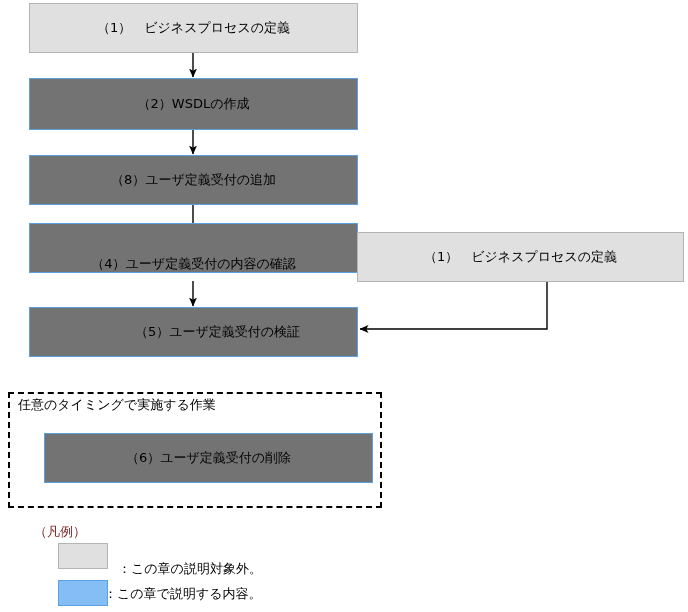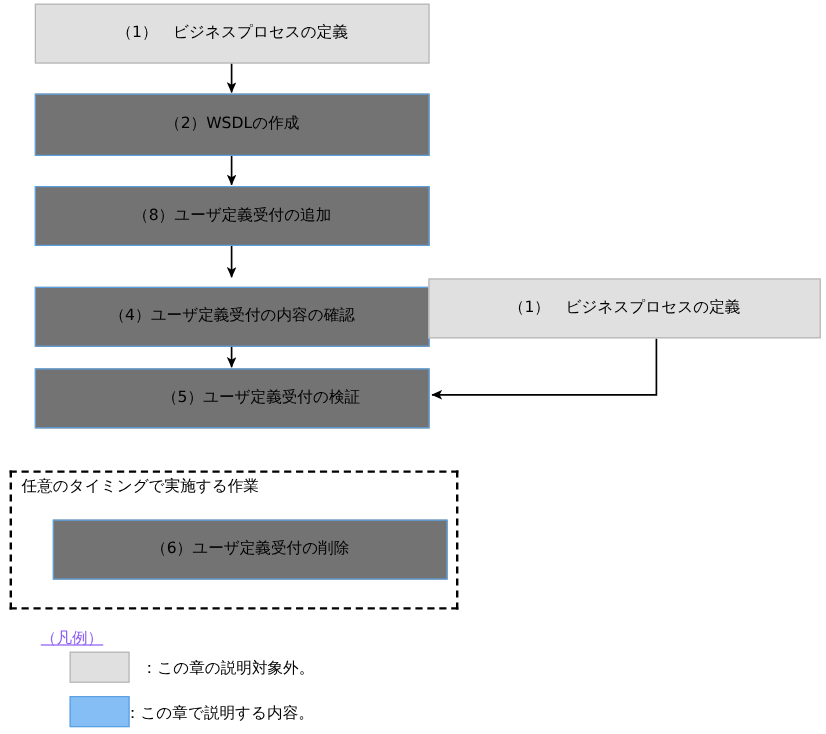--- a/index.html
+++ b/index.html
@@ -49,23 +49,22 @@
   }
   .group-label {
     position: absolute;
     font-size: 13px;
     color: #000;
     white-space: nowrap;
   }
   .legend-title {
     position: absolute;
     font-size: 13px;
-    color: #8b5cf6;
+    color: #7f1d1d;
     white-space: nowrap;
-    text-decoration: underline;
   }
   .legend-swatch {
     position: absolute;
     box-sizing: border-box;
     width: 50px;
     height: 26px;
   }
   .legend-swatch.gray {
     background: #e0e0e0;
     border: 1px solid #b4b4b4;
@@ -118,21 +117,21 @@
   </div>
 
   <div class="node blue" style="left:29px; top:78px; width:329px; height:52px;">
     <span>（2）WSDLの作成</span>
   </div>
 
   <div class="node blue" style="left:29px; top:155px; width:329px; height:50px;">
     <span>（8）ユーザ定義受付の追加</span>
   </div>
 
-  <div class="node blue" style="left:29px; top:239px; width:329px; height:50px;">
+  <div class="node blue" style="left:29px; top:223px; width:329px; height:50px;align-items:flex-end;">
     <span>（4）ユーザ定義受付の内容の確認</span>
   </div>
 
   <div class="node blue" style="left:29px; top:307px; width:329px; height:50px;padding-left:48px;">
     <span>（5）ユーザ定義受付の検証</span>
   </div>
 
   <div class="node gray" style="left:357px; top:232px; width:327px; height:50px;">
     <span>（1）　ビジネスプロセスの定義</span>
   </div>
@@ -141,18 +140,18 @@
 
   <div class="group-label" style="left:18px; top:396px;font-family:Liberation Mono, monospace;">任意のタイミングで実施する作業</div>
 
   <div class="node blue" style="left:44px; top:433px; width:329px; height:50px;">
     <span>（6）ユーザ定義受付の削除</span>
   </div>
 
   <div class="legend-title" style="left:34px; top:523px;">（凡例）</div>
 
   <div class="legend-swatch gray" style="left:58px; top:543px;"></div>
-  <div class="legend-text" style="left:118px; top:548px;">：この章の説明対象外。</div>
+  <div class="legend-text" style="left:118px; top:560px;">：この章の説明対象外。</div>
 
   <div class="legend-swatch blue" style="left:58px; top:580px;"></div>
   <div class="legend-text" style="left:104px; top:585px;text-align:right;">：この章で説明する内容。</div>
 
 </div>
 
 </body></html>

